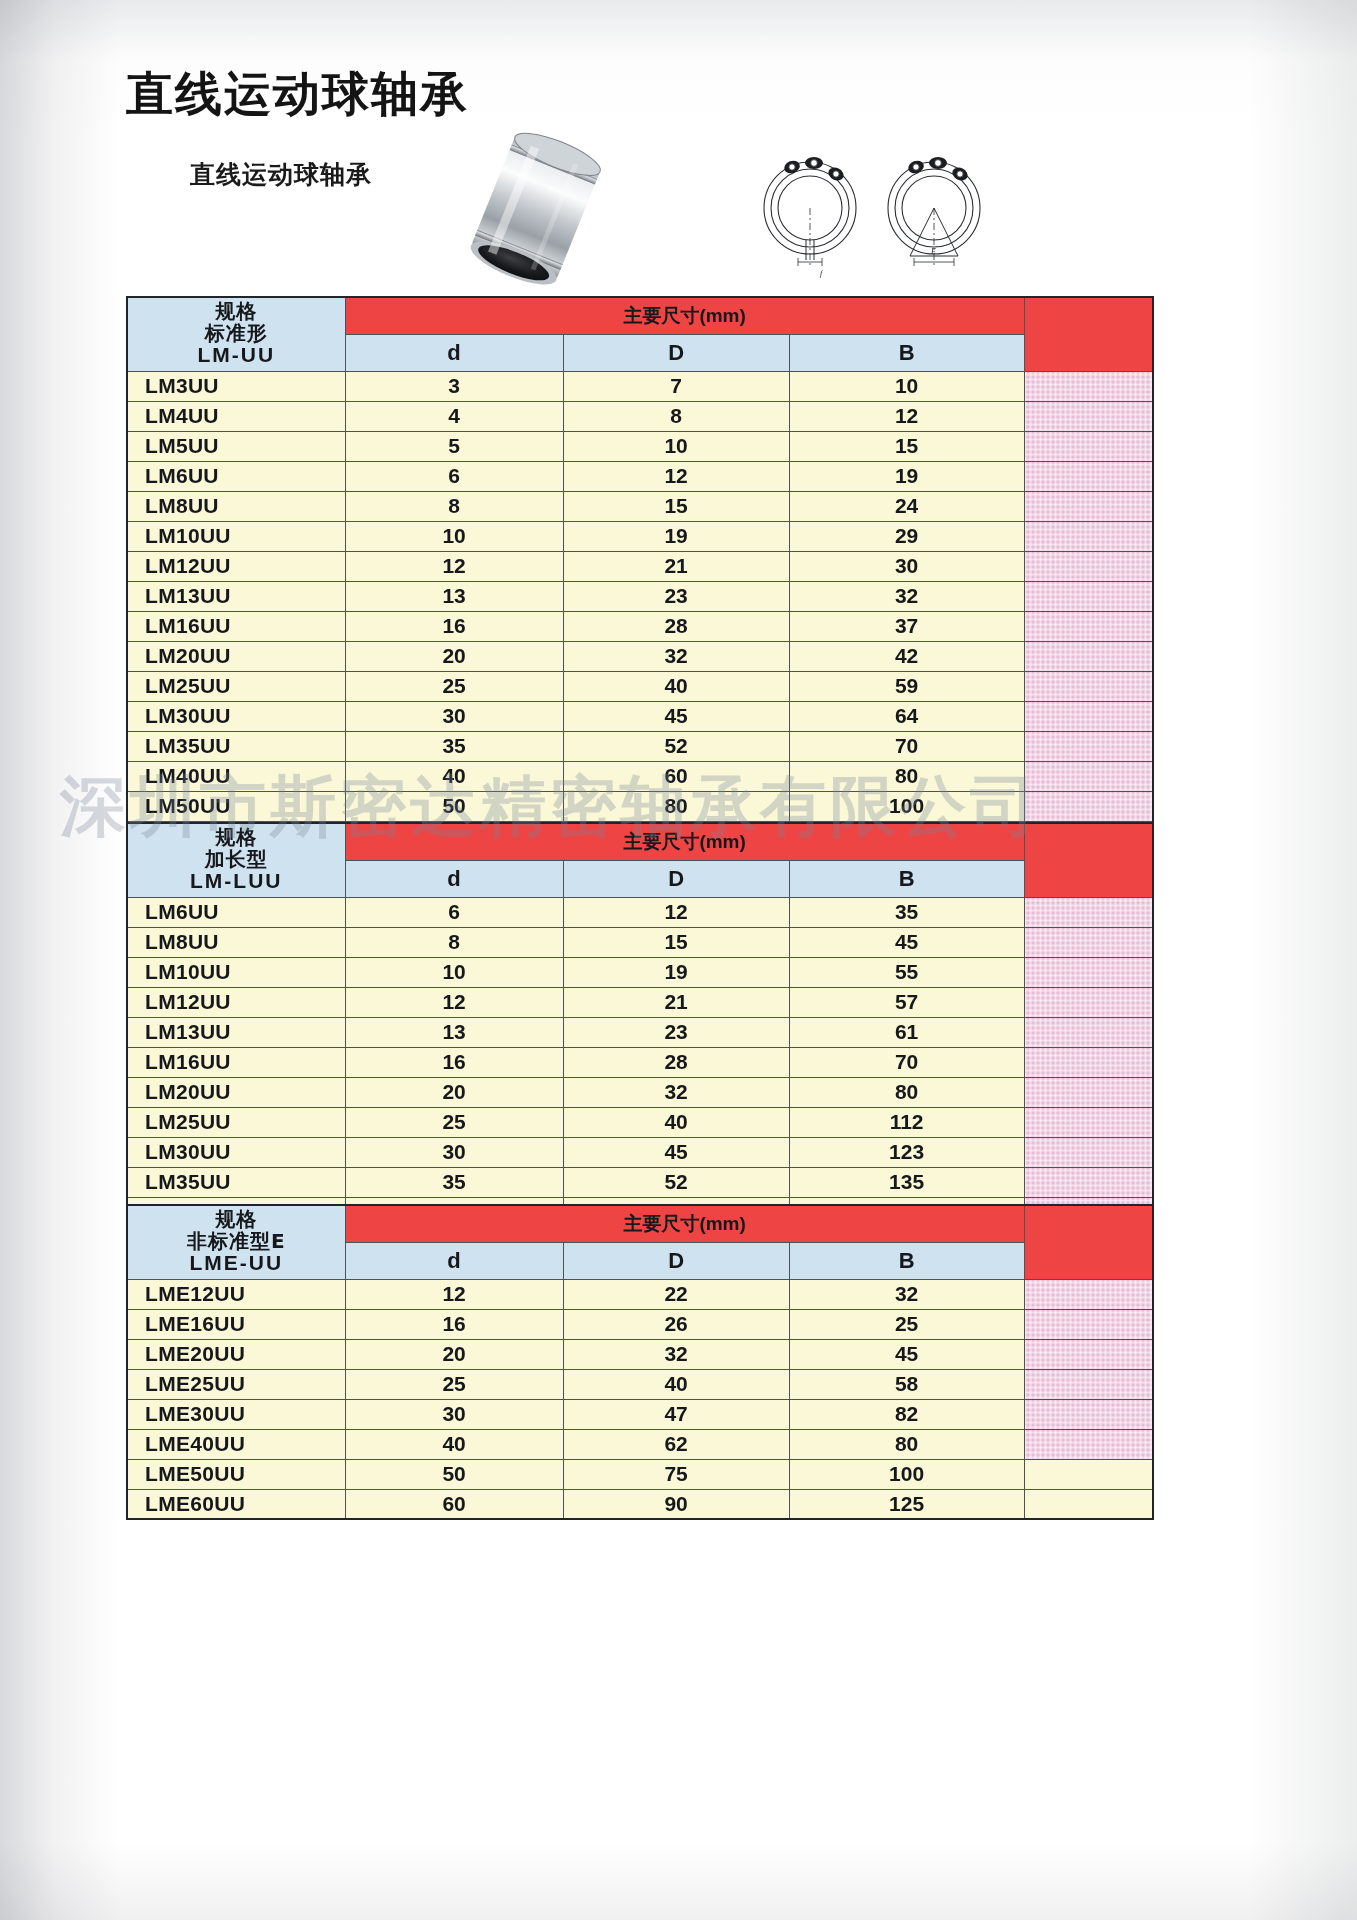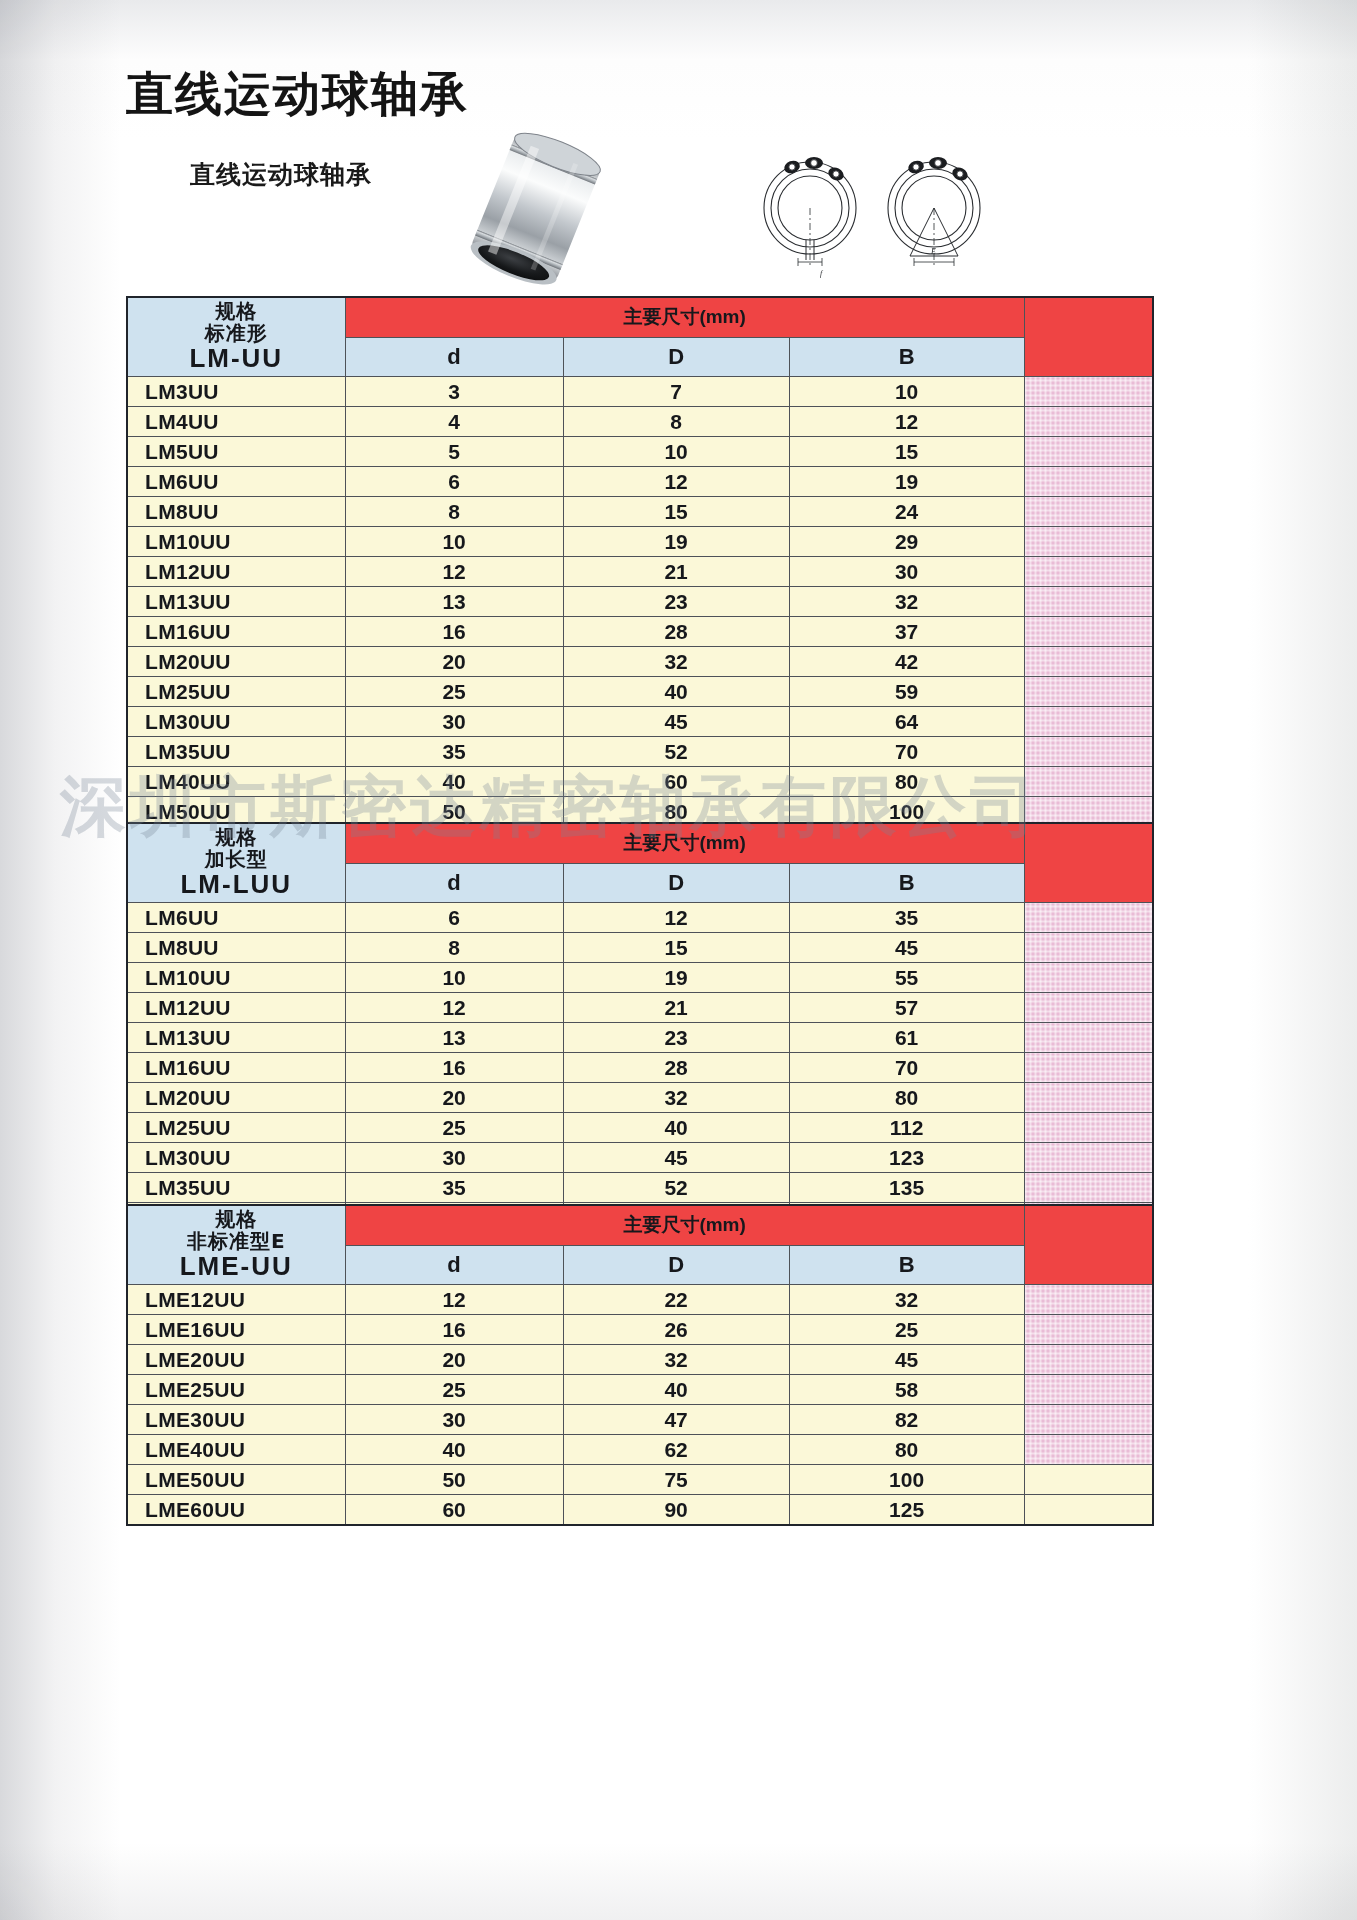--- a/index.html
+++ b/index.html
@@ -85,21 +85,21 @@
     height:26px;
   }
   .tbl .hd-spec {
     background:#cfe2ef;
     font-size:19px;
     line-height:1.08;
     padding:3px 0 4px;
     font-family:"DejaVu Sans","Liberation Sans",sans-serif;
   }
   .tbl .hd-spec .cn { display:block; font-size:20px; letter-spacing:1px;}
-  .tbl .hd-spec .code { display:block; font-size:26px; letter-spacing:2px; font-family:"Liberation Sans",sans-serif;}
+  .tbl .hd-spec .code { display:block; font-size:21px; letter-spacing:2px; font-family:"Liberation Sans",sans-serif;}
   .tbl .hd-sub { background:#cfe2ef; font-size:22px; height:27px; }
   .tbl td.cell { font-size:21px; height:30px; background:#fbf8d8; }
   .tbl td.name { text-align:left; padding-left:17px; font-size:21px; letter-spacing:0.3px; }
   .tbl td.pink { background:#e8b9d4; border-left:1px solid #4e5258; }
   .tbl td.pink.grid {
     background:
       repeating-linear-gradient(0deg, rgba(255,255,255,.5) 0 2px, rgba(255,255,255,0) 2px 5px),
       repeating-linear-gradient(90deg, rgba(255,255,255,.5) 0 2px, rgba(255,255,255,0) 2px 5px),
       #e9bcd6;
   }

